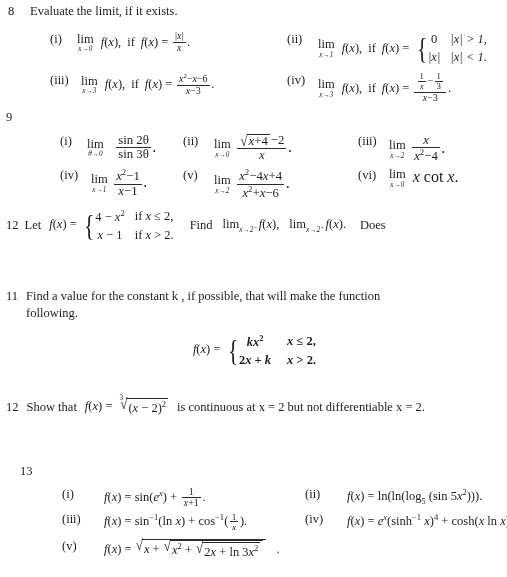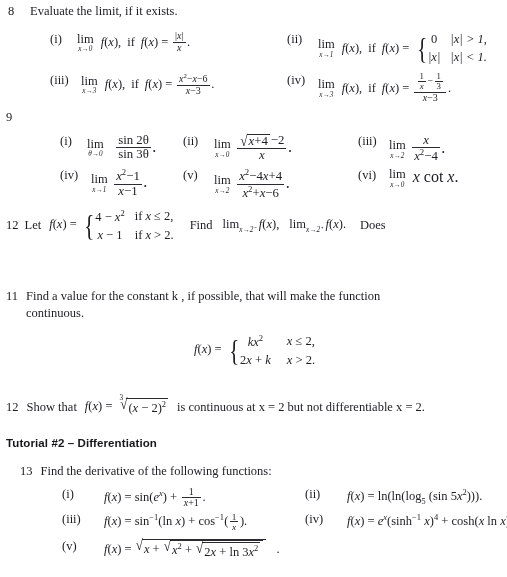--- a/index.html
+++ b/index.html
@@ -362,29 +362,29 @@
       <span>Does</span>
     </div>
   </div>
 
   <div style="position:absolute; left:6px; top:289px; width:497px; font-size:12.5px;">
     <div style="display:flex;justify-content:center;">
       <span>11</span>
       <span style="width:8px;"></span>
       <div style="flex:1;">
         <div>Find  a  value  for  the  constant k ,  if  possible,  that  will  make  the  function</div>
-        <div style="margin-top:2px;">continuous.</div>
+        <div style="margin-top:2px;">following.</div>
       </div>
     </div>
     <div style="text-align:center; margin-top:12px;">
       <span class="nowrap">
         <span class="mi">f</span><span class="mo">(</span><span class="mi">x</span><span class="mo">)</span> =
         <span class="piece">
           <span class="brace">{</span>
-          <span class="cases" style="column-gap:16px;">
+          <span class="cases" style="column-gap:16px;font-weight:bold;">
             <span class="cl"><span class="mi">kx</span><sup class="exn">2</sup></span>
             <span class="cr"><span class="mi">x</span> ≤ 2,</span>
             <span class="cl">2<span class="mi">x</span> + <span class="mi">k</span></span>
             <span class="cr"><span class="mi">x</span> &gt; 2.</span>
           </span>
         </span>
       </span>
     </div>
   </div>
 
@@ -400,27 +400,25 @@
           <span class="idx">3</span>
             <span class="radsign">√</span>
             <span class="radicand">(<span class="mi">x</span> − 2)<sup class="exn">2</sup></span>
         </span>
       </span>
       <span style="width:8px;"></span>
       <span>is continuous at  x = 2  but not differentiable  x = 2.</span>
     </div>
   </div>
 
-  <div class="tutorial-heading" style="position:absolute; left:6px; top:437px;">Tutorial #2 – Differentiation</div>
 
   <div style="position:absolute; left:20px; top:464px; width:497px; font-size:12.5px;">
     <div style="display:flex;">
       <span>13</span>
       <span style="width:8px;"></span>
-      <span>Find the derivative of the following functions:</span>
     </div>
 
     <div style="position:relative; height:22px; margin-top:3px;">
       <div class="subrow" style="position:absolute; left:42px; top:0;">
         <span class="roman" style="width:42px; flex:0 0 42px;">(i)</span>
         <span class="nowrap">
           <span class="mi">f</span><span class="mo">(</span><span class="mi">x</span><span class="mo">)</span> = <span class="func">sin</span>(<span class="mi">e</span><sup class="ex">x</sup>) +
           <span class="frac">
               <span class="num">1</span>
               <span class="den"><span class="mi">x</span>+1</span>

